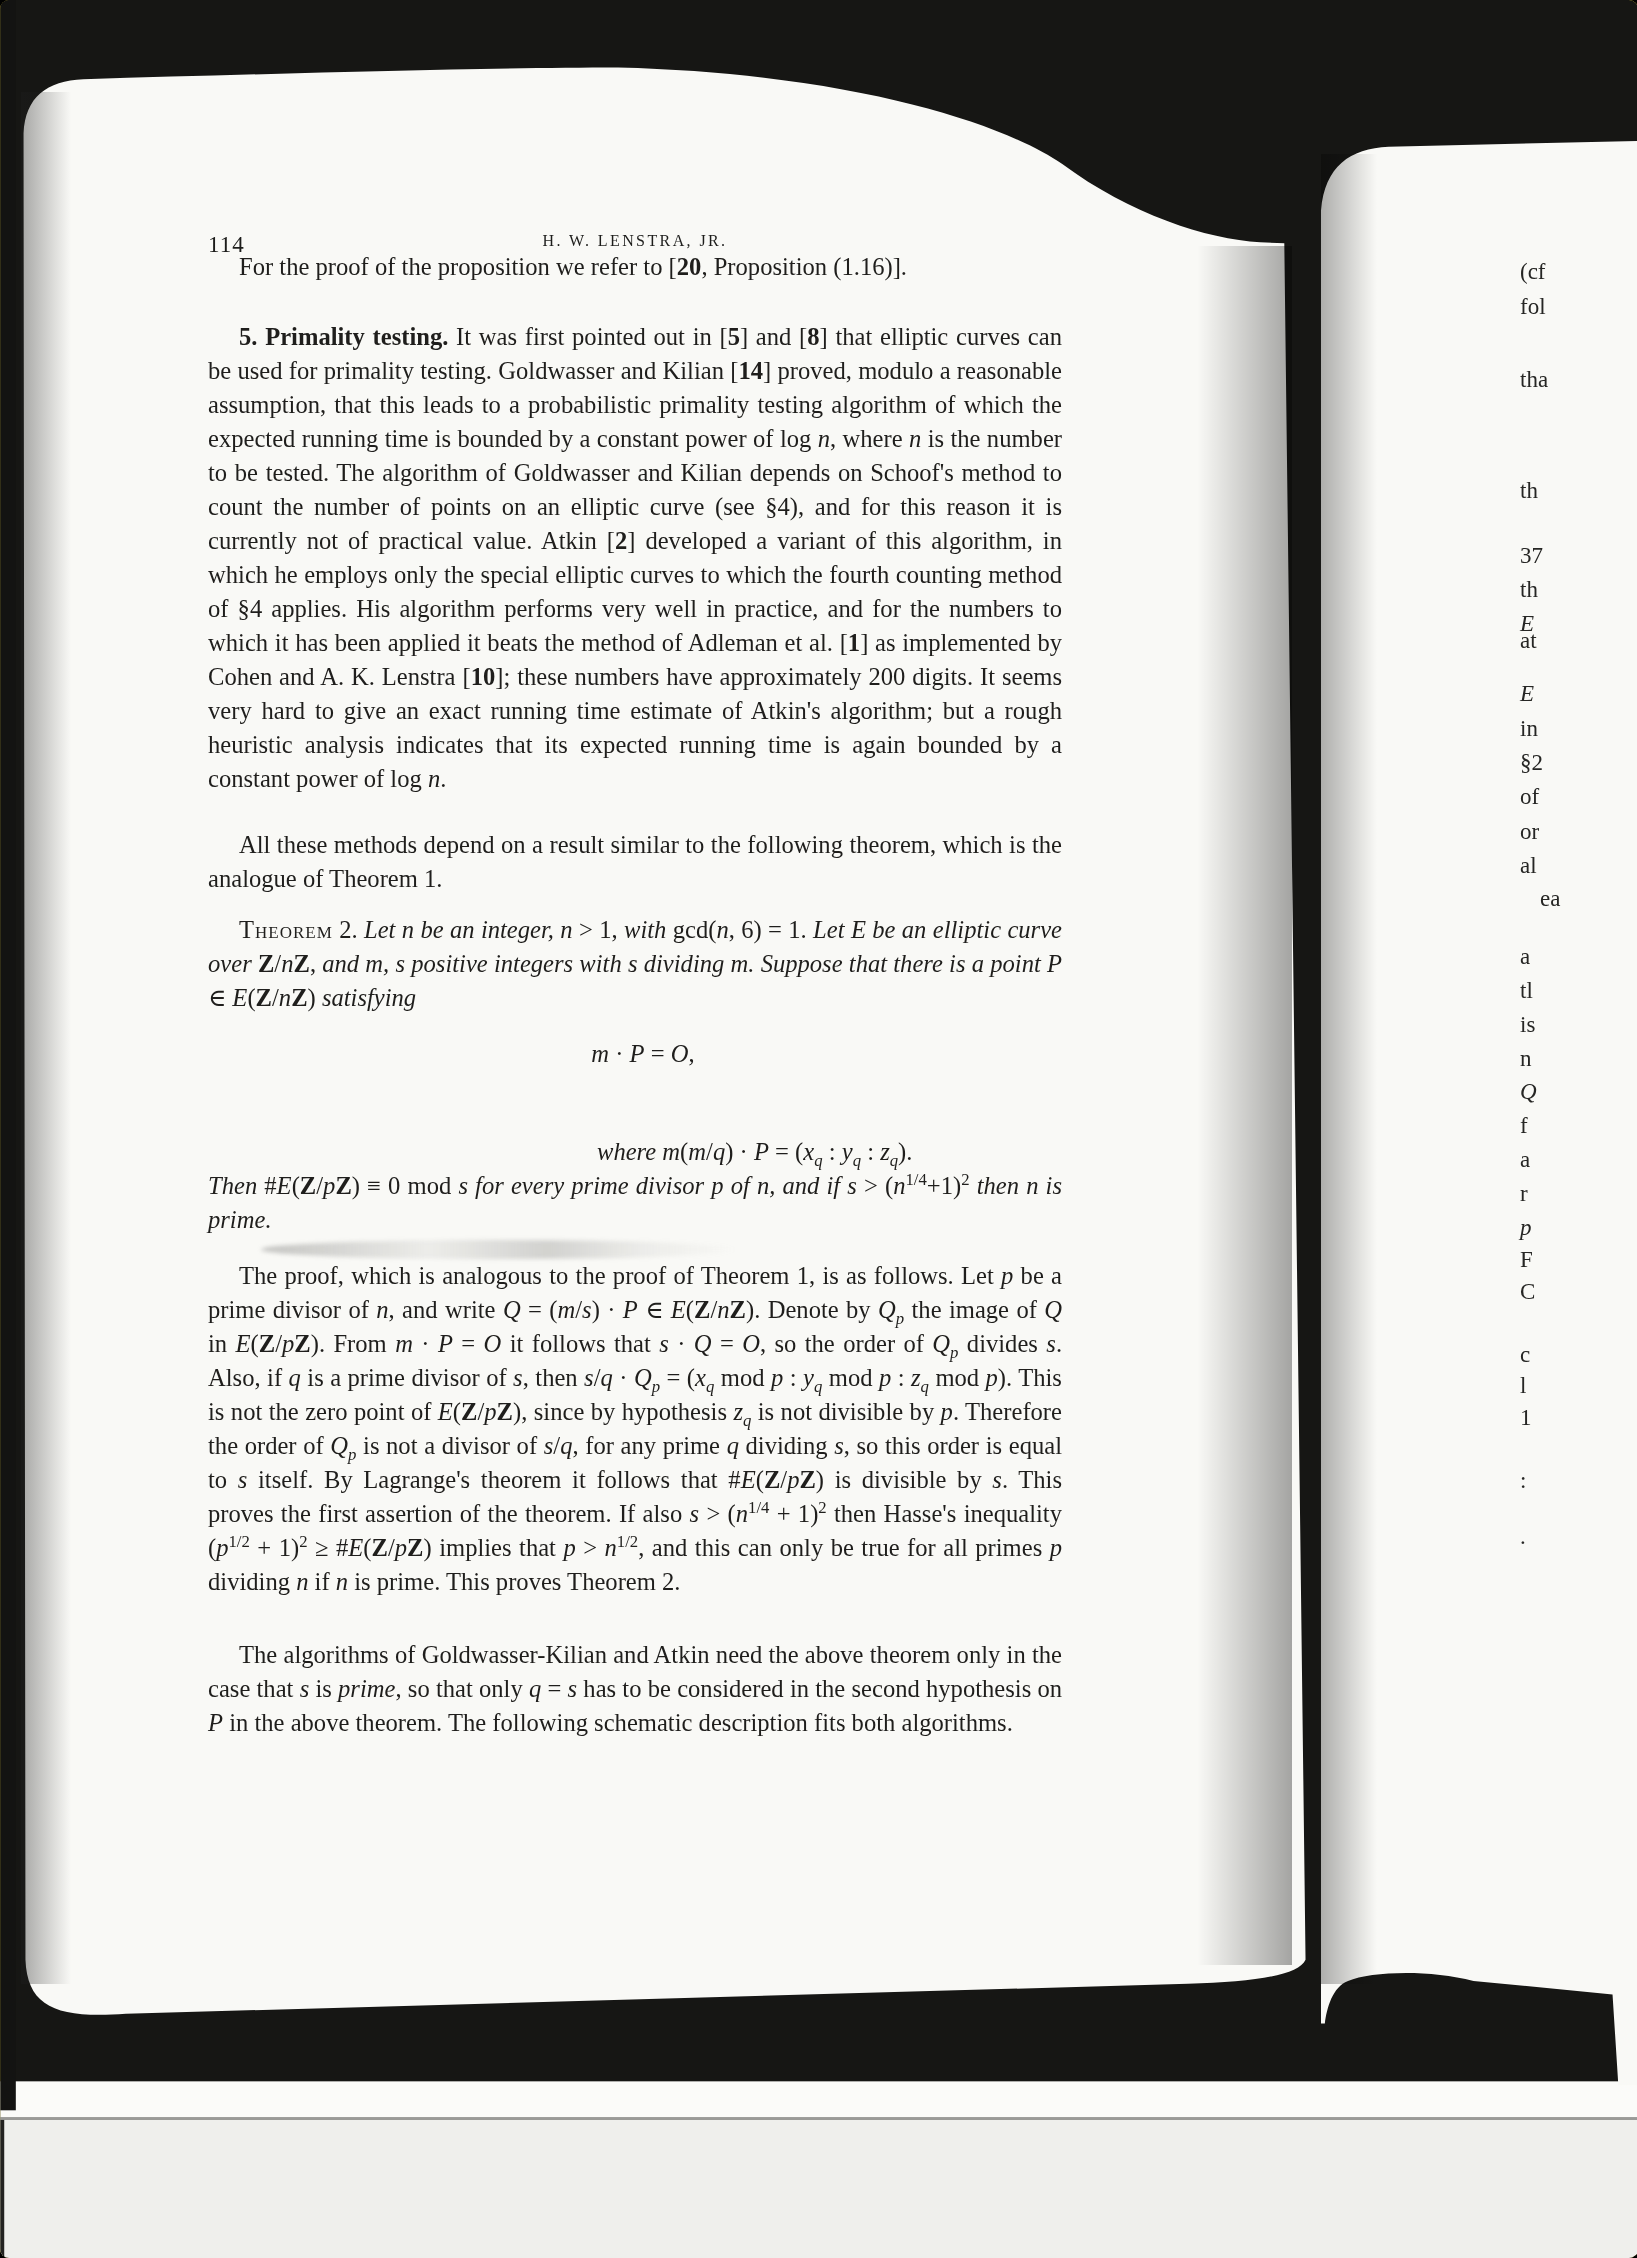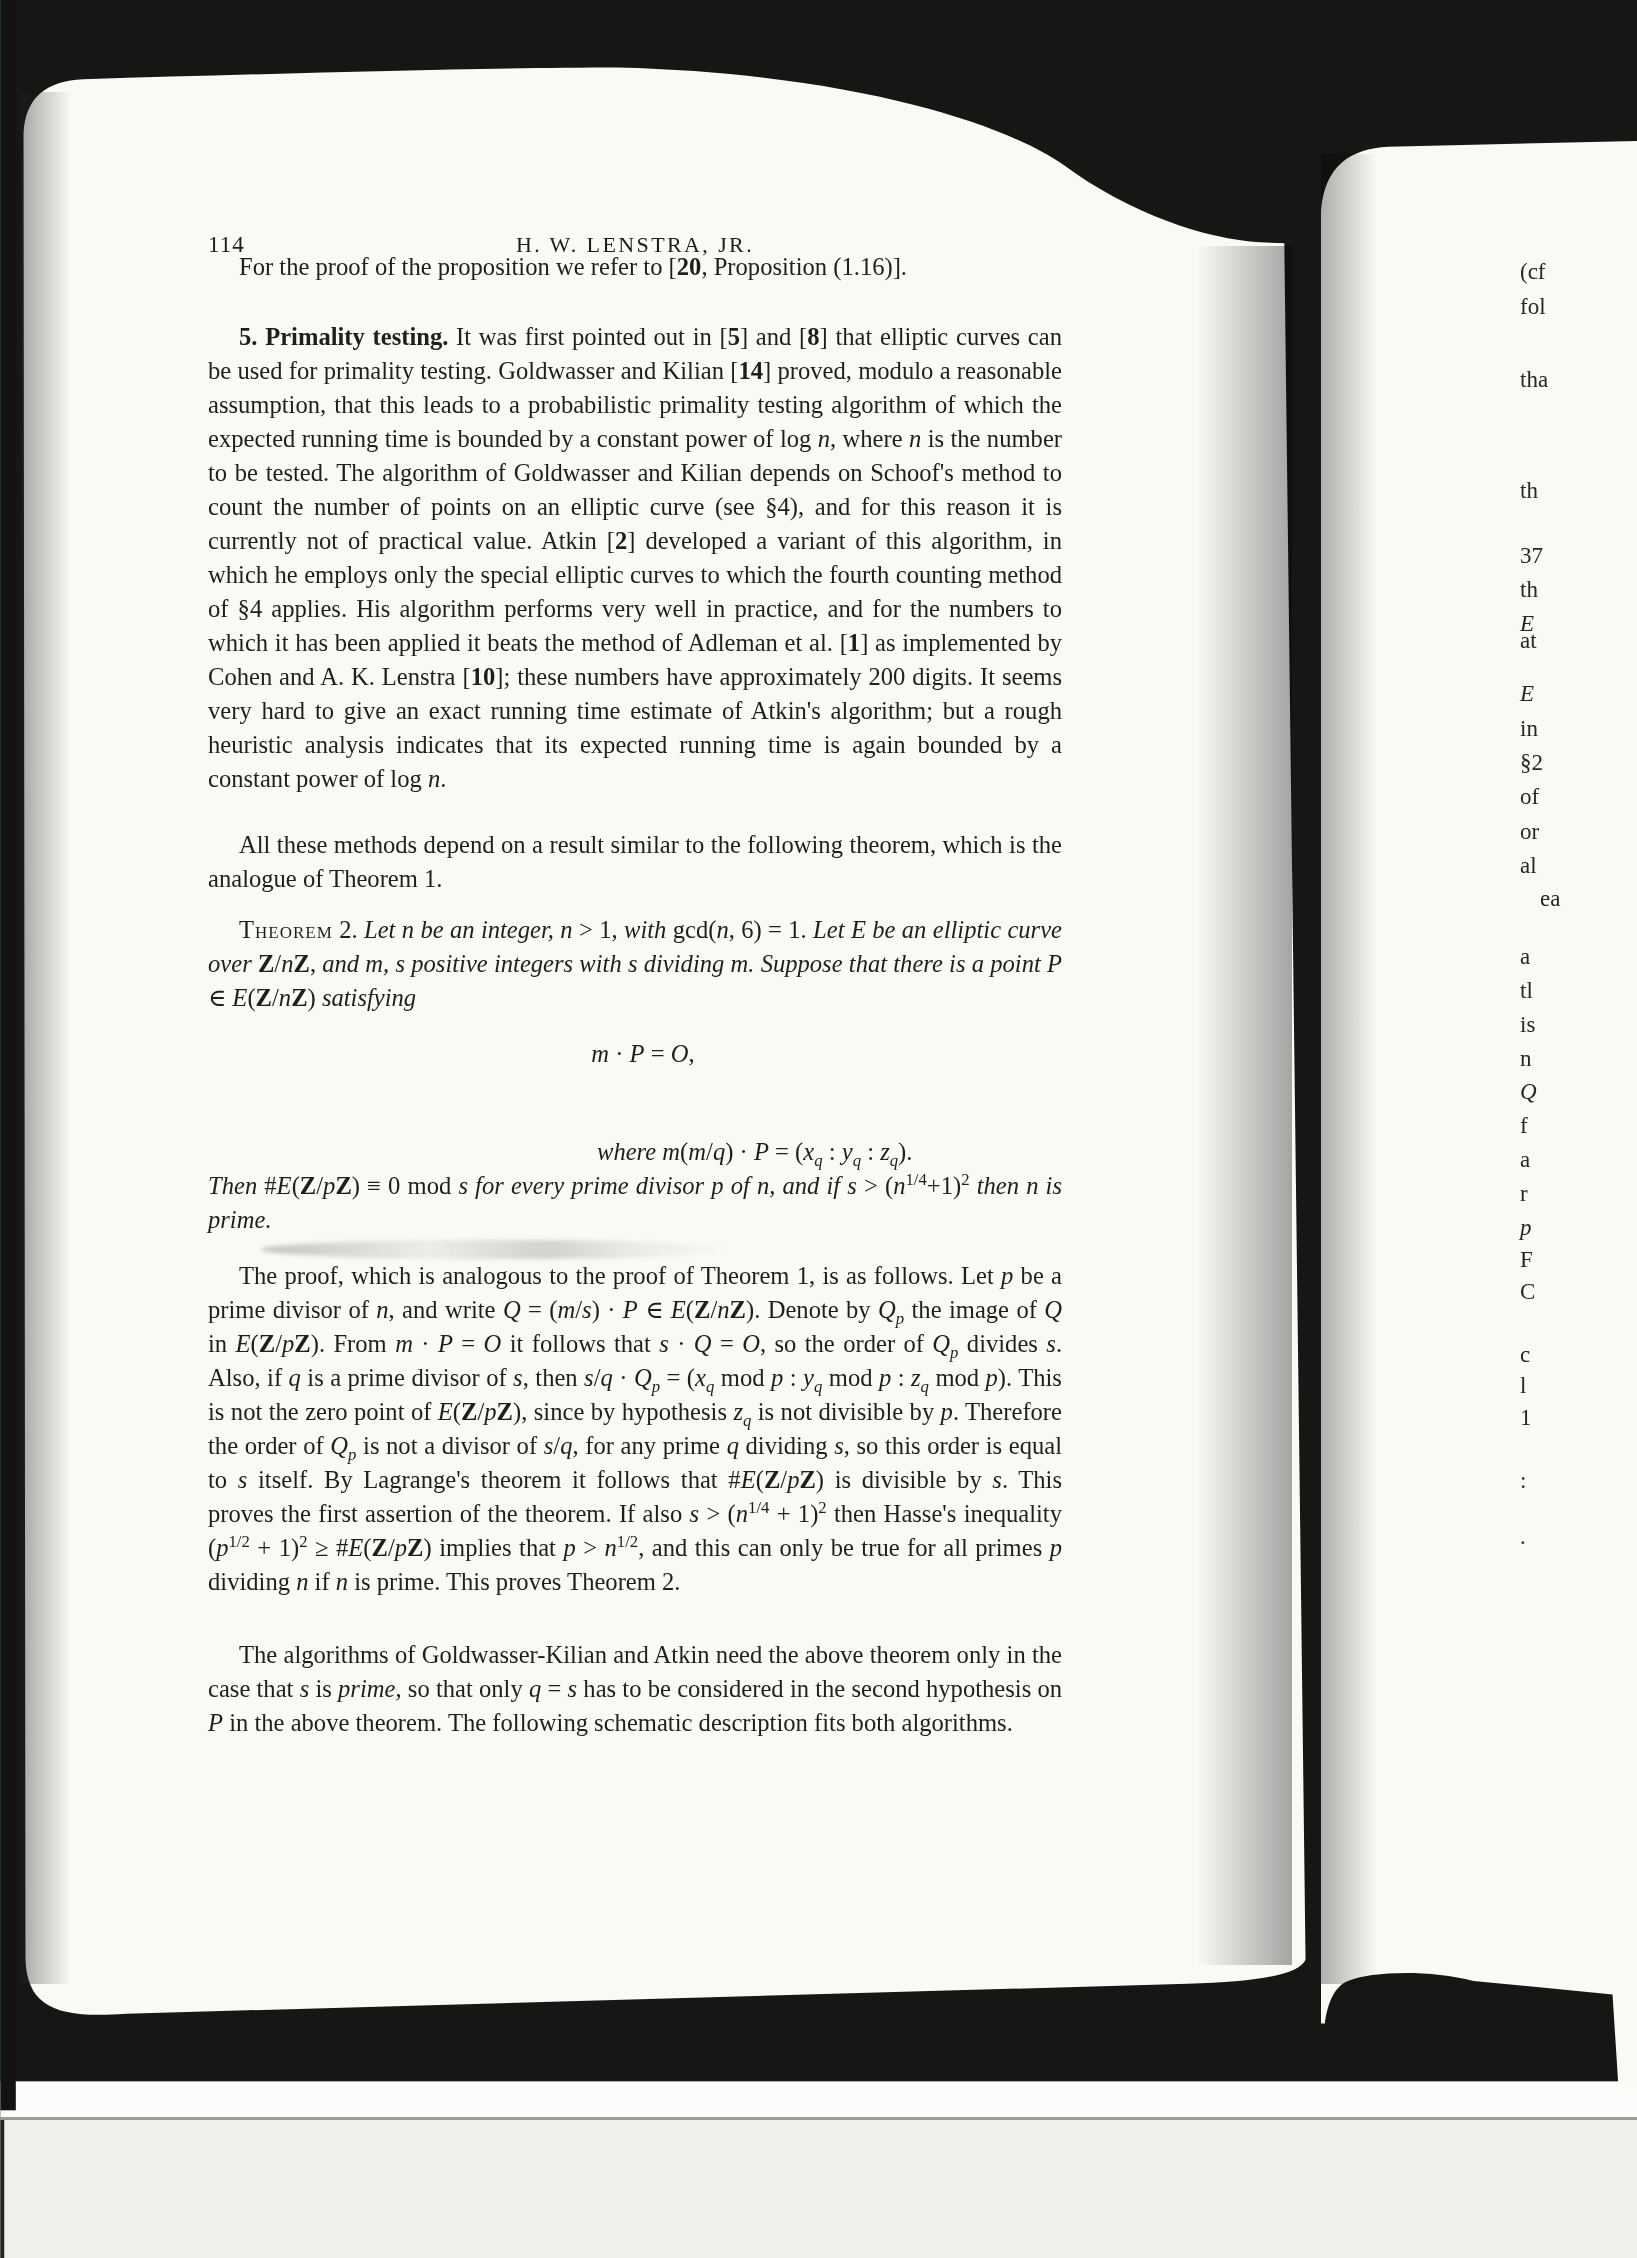--- a/index.html
+++ b/index.html
@@ -1,37 +1,38 @@
 <!DOCTYPE html>
 <html><head>
 <meta charset="utf-8">
 <title>Scanned paper page</title>
 <style>
   html,body{margin:0;padding:0;background:#000;}
   #canvas{
     position:relative;width:1638px;height:2258px;overflow:hidden;
-    background:#5eead4;
+    background:#fde047;
     font-family:"Liberation Serif","DejaVu Serif",serif;
     color:#1d1d1b;
+    border-radius:9px;
   }
   #pageshapes{position:absolute;left:0;top:0;}
   .textblock{
     position:absolute;left:208px;width:854px;margin:0;
     font-size:24.6px;line-height:34px;text-align:justify;
     color:#1f1e1c;
   }
   .indent{text-indent:31px;}
   .formula{position:absolute;margin:8px;font-size:24.6px;line-height:34px;color:#1f1e1c;}
   .centered{text-align:center;}
   sup{font-size:68%;line-height:0;}
   sub{font-size:68%;line-height:0;}
   .sc{font-variant:small-caps;letter-spacing:1px;font-style:normal;margin-top:40px;}
   #page-number{position:absolute;left:208px;top:232px;font-size:23px;letter-spacing:1px;}
   #running-head{position:absolute;left:208px;top:232px;width:854px;text-align:center;
-    font-size:22px;letter-spacing:2.4px;}
+    font-size:16px;letter-spacing:2.4px;}
   .frag{position:absolute;left:1520px;font-size:23px;color:#262624;white-space:pre;}
   .shadow-left{position:absolute;left:21px;top:92px;width:50px;height:1892px;
     background:linear-gradient(90deg,rgba(30,30,30,.38),rgba(30,30,30,0));pointer-events:none;}
   .shadow-spine{position:absolute;left:1197px;top:246px;width:95px;height:1719px;
     background:linear-gradient(90deg,rgba(0,0,0,0),rgba(0,0,0,.34));pointer-events:none;}
   .shadow-facing{position:absolute;left:1321px;top:154px;width:56px;height:1830px;
     background:linear-gradient(90deg,rgba(0,0,0,.30),rgba(0,0,0,0));pointer-events:none;}
   .smudge{position:absolute;left:261px;top:1240px;width:478px;height:19.3px;
     background:linear-gradient(90deg,rgba(110,110,108,.38),rgba(160,160,158,.14) 35%,rgba(120,120,118,.30) 60%,rgba(150,150,148,.12) 80%,rgba(150,150,148,0));
     border-radius:50%;filter:blur(1.9px);pointer-events:none;}

